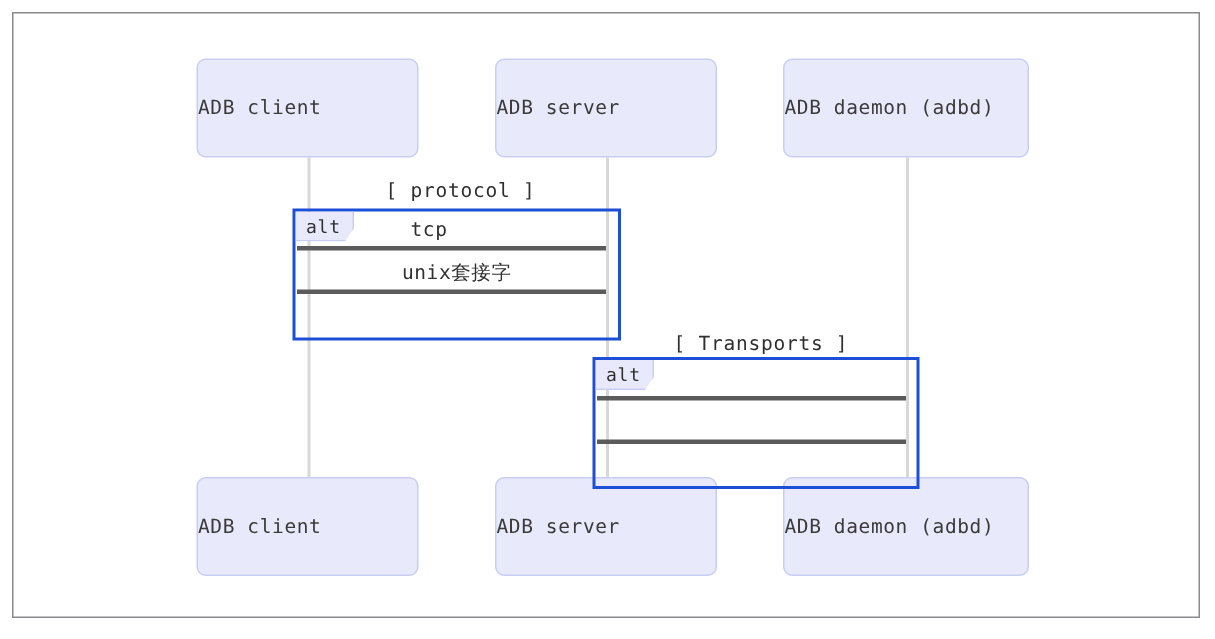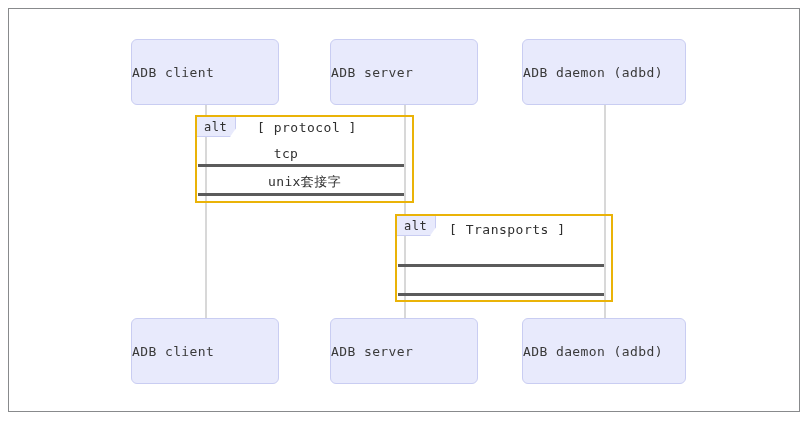--- a/index.html
+++ b/index.html
@@ -44,22 +44,23 @@
     align-items: center;
     color: #3a3a3a;
     font-size: 13px;
     letter-spacing: 0.4px;
     white-space: nowrap;
   }
   
   .fragment {
     position: absolute;
     box-sizing: border-box;
-    border: 2px solid #eab308;
+    border: 2px solid #1d4ed8;
     background: transparent;
+    margin-top: 24px;
   }
   .fragment-tab {
     position: absolute;
     left: 0px;
     top: 0px;
     height: 19px;
     background: #e8eafc;
     border-right: 1px solid #c9cdf2;
     border-bottom: 1px solid #c9cdf2;
     display: flex;

